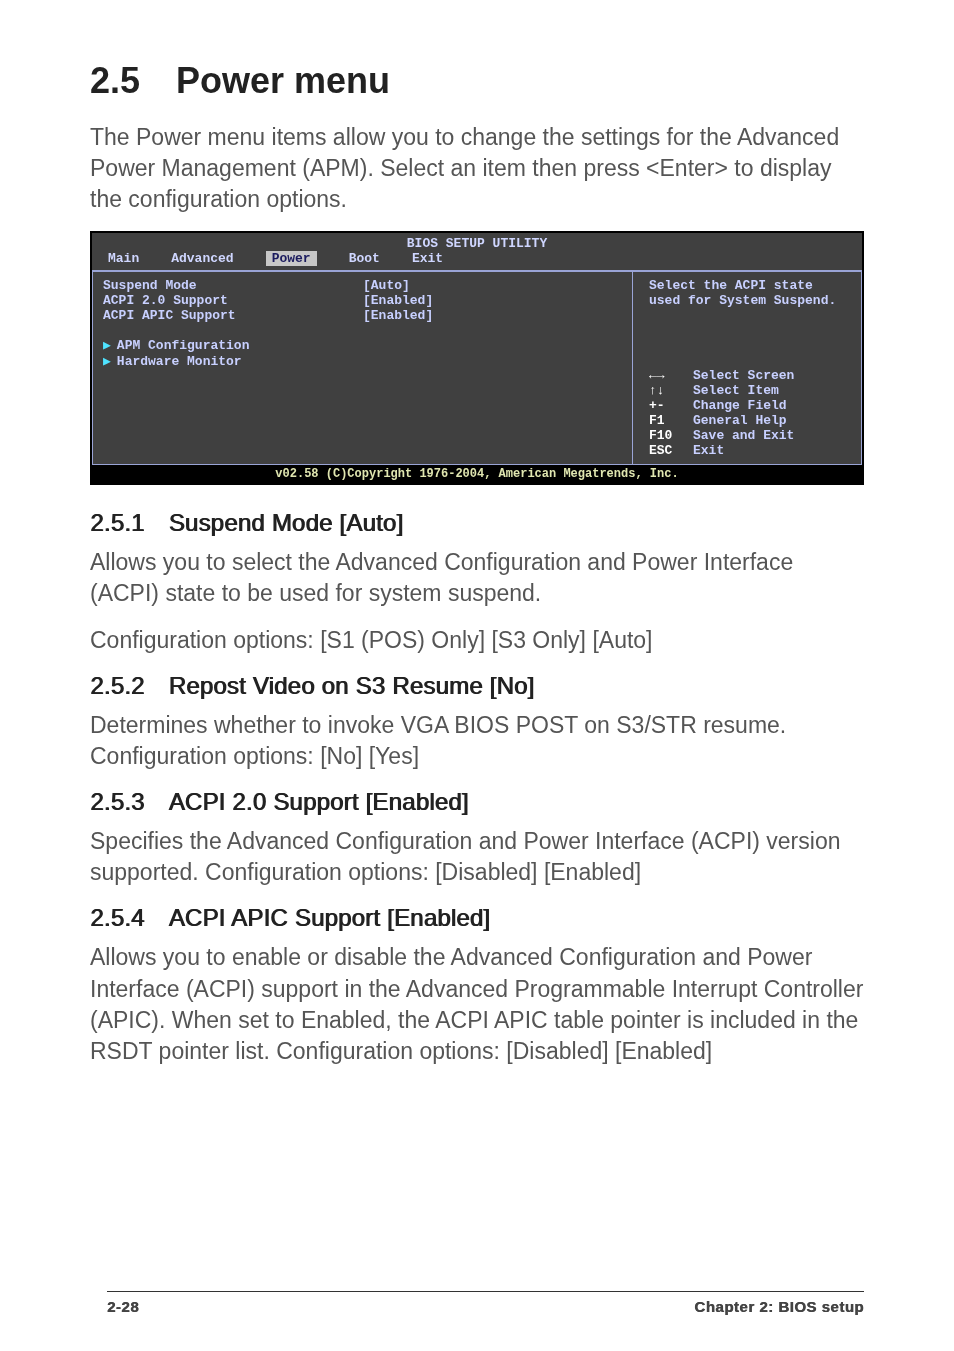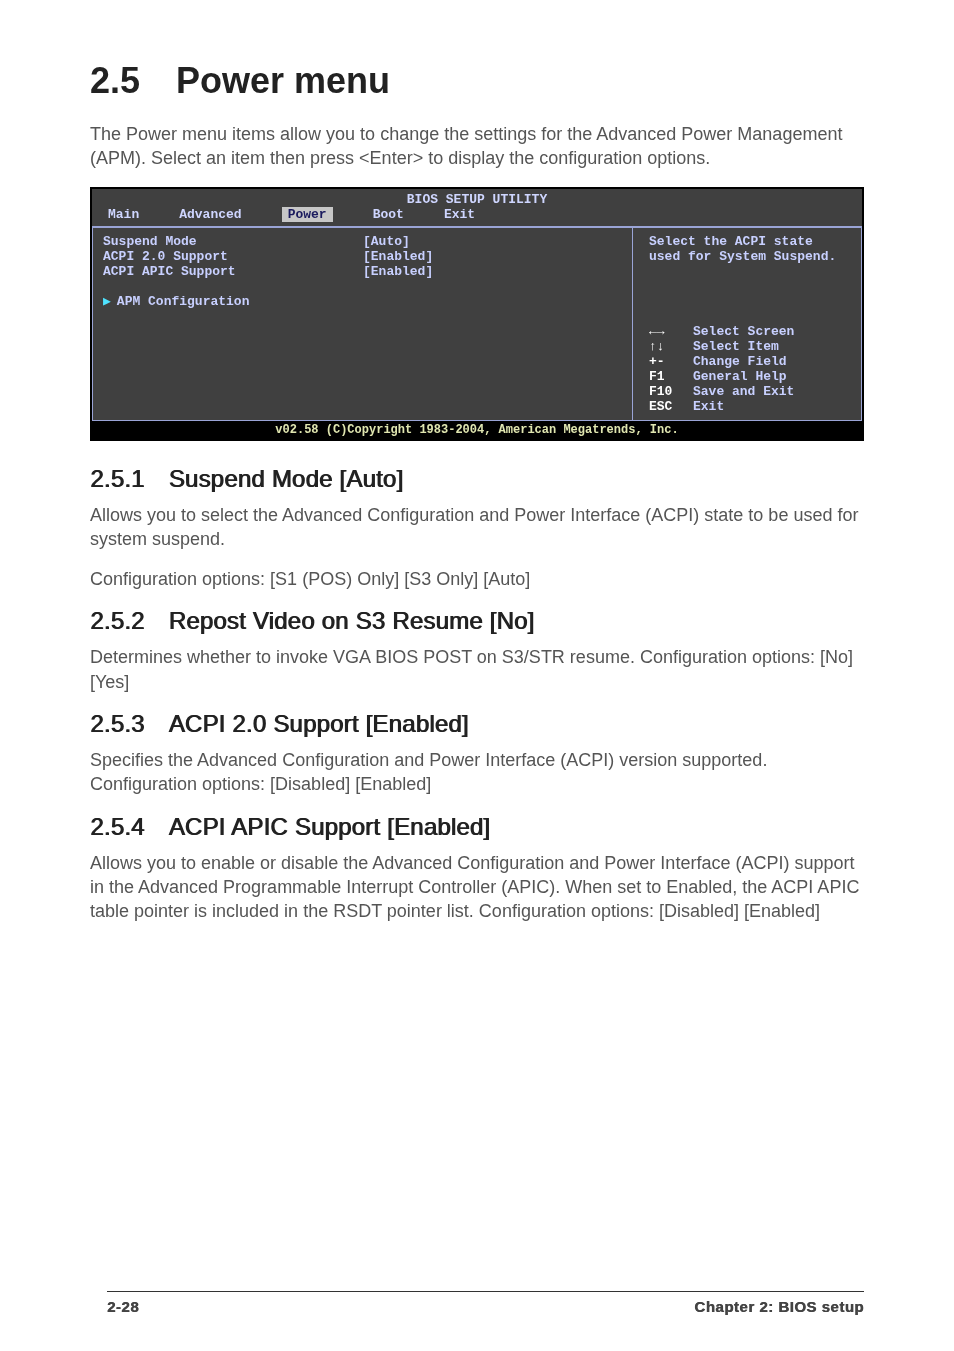--- a/index.html
+++ b/index.html
@@ -13,21 +13,21 @@
     position: relative;
   }
   h1.section-title {
     font-size: 36px;
     font-weight: bold;
     color: #222;
     margin-bottom: 20px;
   }
   h1.section-title .num { display: inline-block; margin-right: 36px; }
   p.body {
-    font-size: 18px;
+    font-size: 23px;
     line-height: 1.35;
     color: #555;
     margin-bottom: 16px;
   }
   
   .bios {
     width: 100%;
     border: 2px solid #000;
     background: #404040;
     font-family: "Courier New", monospace;
@@ -36,21 +36,21 @@
     margin-bottom: 24px;
   }
   .bios-header {
     text-align: center;
     font-weight: bold;
     color: #cfd6ff;
     padding-top: 3px;
   }
   .bios-tabs {
     display: flex;
-    gap: 40px;
+    gap: 32px;
     padding: 0 16px 4px 16px;
     font-weight: bold;
   }
   .bios-tab { color: #cfd6ff; }
   .bios-tab.active {
     background: #c7c7c7;
     color: #1b1b5e;
     padding: 0 6px;
   }
   .bios-body {
@@ -147,20 +147,23 @@
         <span class="label">ACPI 2.0 Support</span>
         <span class="val">[Enabled]</span>
       </div>
       <div class="row">
         <span class="label">ACPI APIC Support</span>
         <span class="val">[Enabled]</span>
       </div>
       <div class="submenu">
         <span class="tri">▶</span><span>APM Configuration</span>
       </div>
+      <div>
+        <span class="tri">▶</span><span>Hardware Monitor</span>
+      </div>
     </div>
     <div class="bios-right">
       <div class="bios-help">Select the ACPI state used for System Suspend.</div>
       <div class="bios-keys">
         <div class="k">
             <span class="kk">←→</span>
             <span>Select Screen</span>
           </div>
         <div class="k">
             <span class="kk">↑↓</span>
@@ -178,21 +181,21 @@
             <span class="kk">F10</span>
             <span>Save and Exit</span>
           </div>
         <div class="k">
             <span class="kk">ESC</span>
             <span>Exit</span>
           </div>
       </div>
     </div>
   </div>
-  <div class="bios-footer">v02.58 (C)Copyright 1983-2004, American Megatrends, Inc.</div>
+  <div class="bios-footer">v02.58 (C)Copyright 1976-2004, American Megatrends, Inc.</div>
 </div>
 
 <h2 class="sub">
   <span class="sn">2.5.1</span><span>Suspend Mode [Auto]</span>
 </h2>
 <p class="body">Allows you to select the Advanced Configuration and Power Interface (ACPI) state to be used for system suspend.</p>
 <p class="body">Configuration options: [S1 (POS) Only] [S3 Only] [Auto]</p>
 
 <h2 class="sub">
   <span class="sn">2.5.2</span><span>Repost Video on S3 Resume [No]</span>

